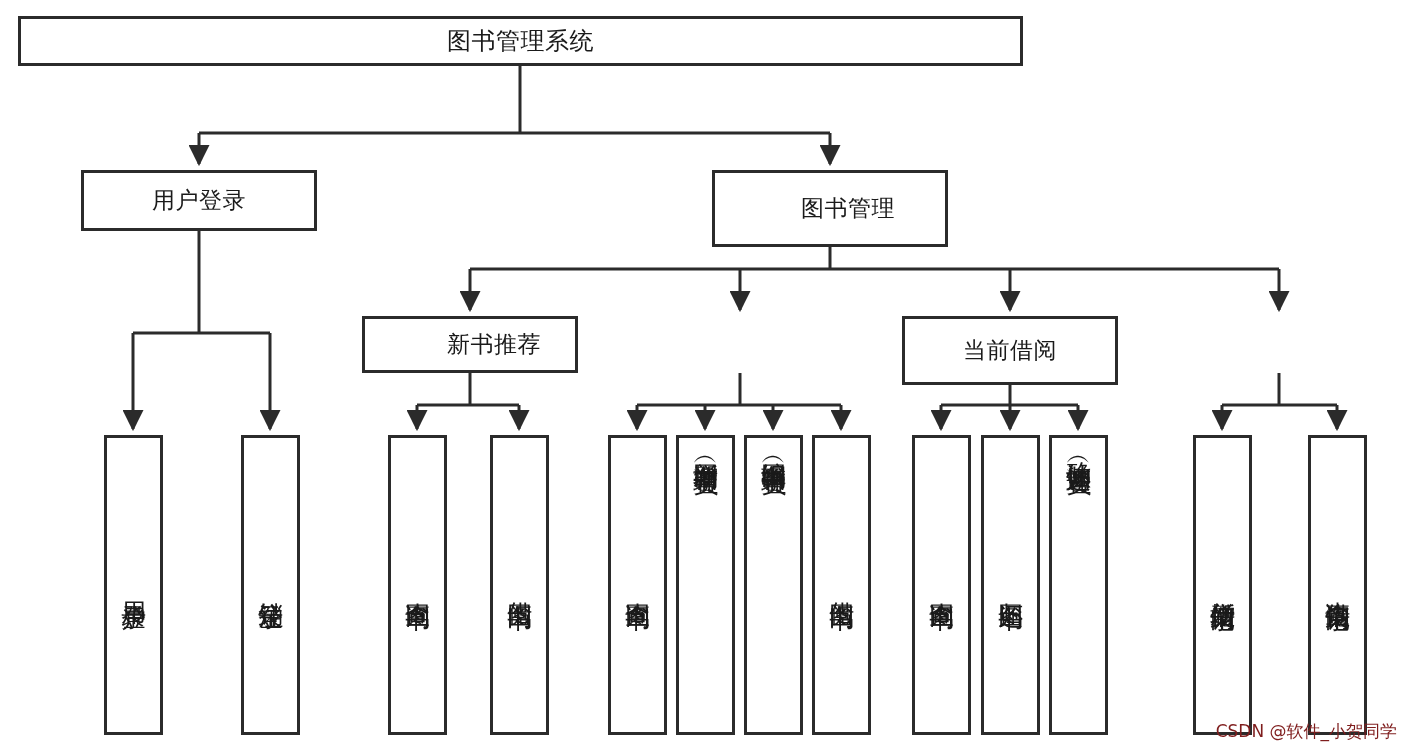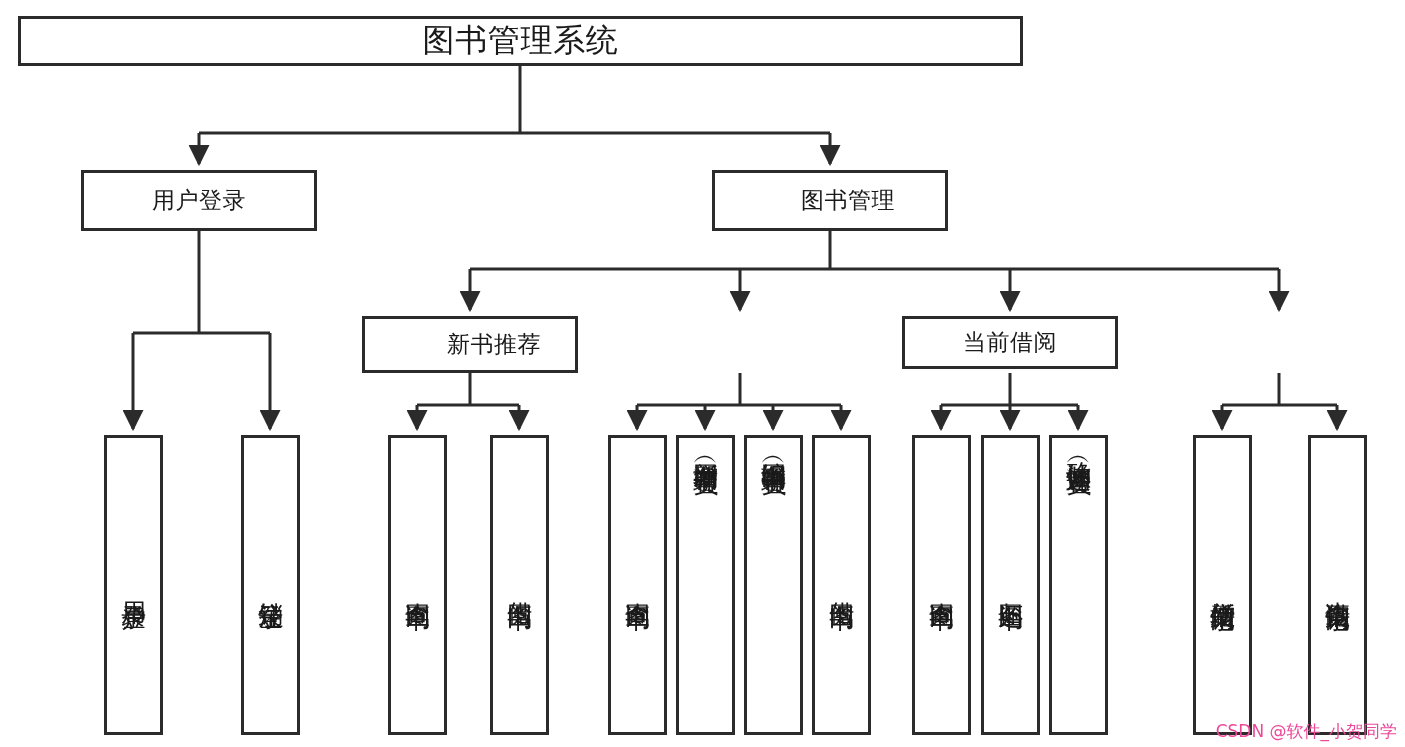--- a/index.html
+++ b/index.html
@@ -41,21 +41,21 @@
     display: block;
     text-align: center;
     letter-spacing: 0.02em;
   }
   .node.horiz .label {
     font-size: 23px;
     line-height: 1.1;
     white-space: nowrap;
   }
   .node.root .label {
-    font-size: 32px;
+    font-size: 24px;
   }
   .node.leaf {
     align-items: flex-start;
     justify-content: center;
     padding-top: 4px;
   }
   .node.leaf .label {
     writing-mode: vertical-rl;
     text-orientation: upright;
     font-size: 25px;
@@ -65,21 +65,21 @@
   }
   .node.leaf.centered {
     align-items: center;
     padding-top: 0;
   }
   #watermark {
     position: absolute;
     right: 8px;
     bottom: 4px;
     font-size: 17px;
-    color: #ec4899;
+    color: #7f1d1d;
     white-space: nowrap;
     user-select: none;
     margin-left: 40px;
   }
 </style>
 </head>
 <body>
 
 <div id="diagram-root">
 
@@ -133,28 +133,28 @@
     </g>
   </svg>
 
   <div class="node horiz root" style="left:18px; top:16px; width:1005px; height:50px;">
     <span class="label">图书管理系统</span>
   </div>
 
   <div class="node horiz" style="left:81px; top:170px; width:236px; height:61px;">
     <span class="label">用户登录</span>
   </div>
-  <div class="node horiz" style="left:712px; top:170px; width:236px; height:61px;padding-left:36px;">
+  <div class="node horiz" style="left:712px; top:170px; width:236px; height:77px;padding-left:36px;">
     <span class="label">图书管理</span>
   </div>
 
   <div class="node horiz" style="left:362px; top:316px; width:216px; height:57px;padding-left:48px;">
     <span class="label">新书推荐</span>
   </div>
-  <div class="node horiz" style="left:902px; top:316px; width:216px; height:53px;">
+  <div class="node horiz" style="left:902px; top:316px; width:216px; height:69px;">
     <span class="label">当前借阅</span>
   </div>
 
   <div class="node leaf centered" style="left:104px; top:435px; width:59px; height:300px;">
     <span class="label">用户登录</span>
   </div>
   <div class="node leaf centered" style="left:241px; top:435px; width:59px; height:300px;">
     <span class="label">注销登录</span>
   </div>
 

